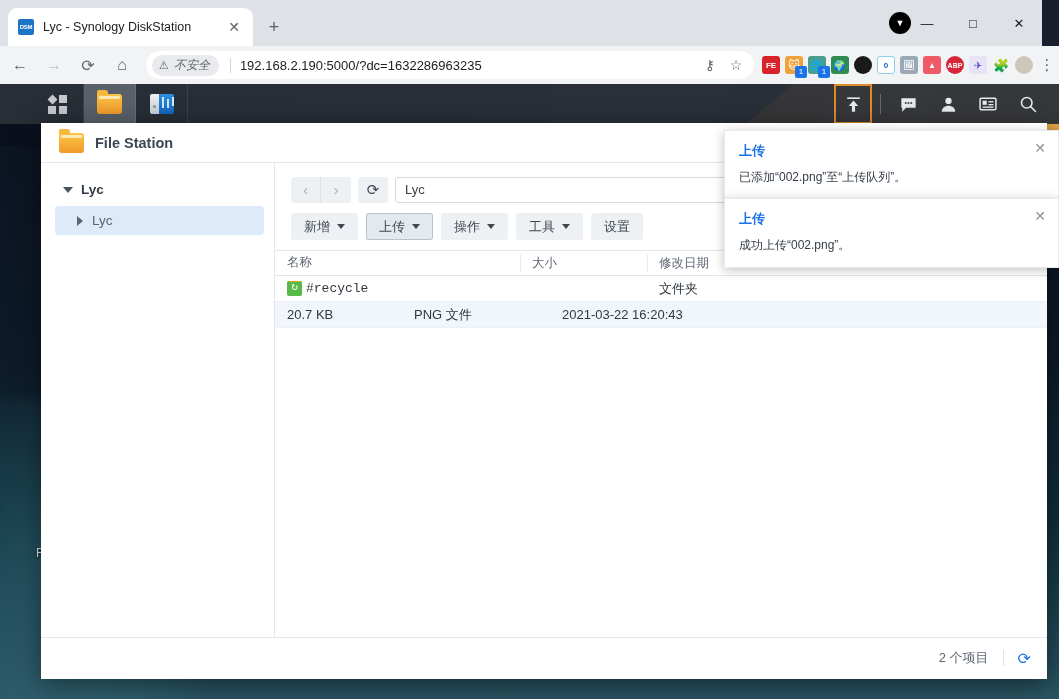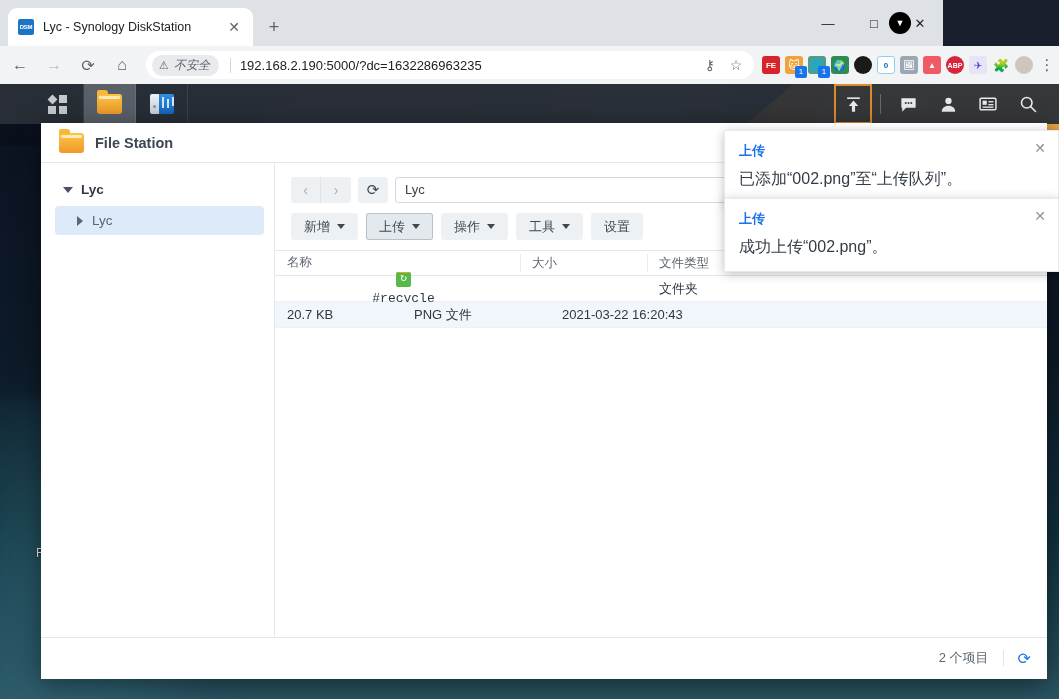--- a/index.html
+++ b/index.html
@@ -6,21 +6,21 @@
   html, body {
     width: 1059px; height: 699px;
     overflow: hidden;
     font-family: "Liberation Sans", "DejaVu Sans", sans-serif;
     background: #1a1f2e;
   }
   #root { position: relative; width: 1059px; height: 699px; }
 
   
   .chrome-tabstrip {
-    position: absolute; left: 0; top: 0; width: 943px; height: 46px;
+    position: absolute; left: 0; top: 0; width: 1042px; height: 46px;
     background: #dee1e6;
   }
   .tab {
     position: absolute; left: 8px; top: 8px; width: 245px; height: 38px;
     background: #fff; border-radius: 9px 9px 0 0;
     display: flex; align-items: center; padding: 0 10px;
   }
   .tab-favicon {
     width: 16px; height: 16px; border-radius: 2px;
     background: #1b74c6; color: #fff; font-size: 6px; font-weight: bold;
@@ -244,21 +244,21 @@
   .c-size { width: 127px; }
   .c-type { width: 148px; }
   .c-date { flex: 1; }
   .th-menu { width: 22px; text-align: center; color: #8b939c; font-size: 13px; line-height: 26px; }
   .tr {
     display: flex; height: 26px; align-items: center; font-size: 13px; color: #2f3840;
     border-bottom: 1px solid #eef1f4;
   }
   .tr.hl { background: #f1f6fc; }
   .td { padding-left: 12px; overflow: hidden; white-space: nowrap; }
-  .td.c-name { display: flex; align-items: center; gap: 4px; flex-direction: column; }
+  .td.c-name { display: flex; gap: 4px; }
 
   .ico-recycle {
     width: 15px; height: 15px; background: #57b947; border-radius: 2px;
     position: relative; flex: none;
   }
   .ico-recycle:before {
     content:""; position:absolute; left:2px; top:-2px; width:11px; height:3px;
     background:#f0a30a; border-radius:1px;
   }
   .ico-recycle:after {
@@ -288,21 +288,21 @@
 
   
   .notif {
     position: absolute; width: 335px; background: #fff;
     box-shadow: 0 2px 10px rgba(0,0,0,0.25); border: 1px solid #e6e9ed;
     padding: 11px 14px 13px 14px;
   }
   .notif.n1 { left: 724px; top: 130px; }
   .notif.n2 { left: 724px; top: 198px; }
   .notif-title { font-size: 13px; color: #1a73e8; font-weight: bold; margin-bottom: 9px; }
-  .notif-body { font-size: 16px; color: #343c46; }
+  .notif-body { font-size: 12px; color: #343c46; }
   .notif-close {
     position: absolute; right: 10px; top: 9px; color: #8b939c; font-size: 14px;
     width: 16px; height: 16px; text-align: center; line-height: 16px;
   }
 </style>
 </head>
 <body>
 
 <div id="root">
 
@@ -428,21 +428,20 @@
           </div>
           <div class="tb-btn">
             <span>设置</span>
           </div>
         </div>
 
         <div class="fs-table">
           <div class="th-row">
             <div class="th c-name">名称</div>
             <div class="th c-size">大小</div>
-            <div class="th c-type">文件类型</div>
             <div class="th c-date">修改日期</div>
             <div class="th-menu">⋮</div>
           </div>
 
           <div class="tr">
             <div class="td c-name">
               <span class="ico-recycle"></span>
               <span>#recycle</span>
             </div>
             <div class="td c-size"></div>

